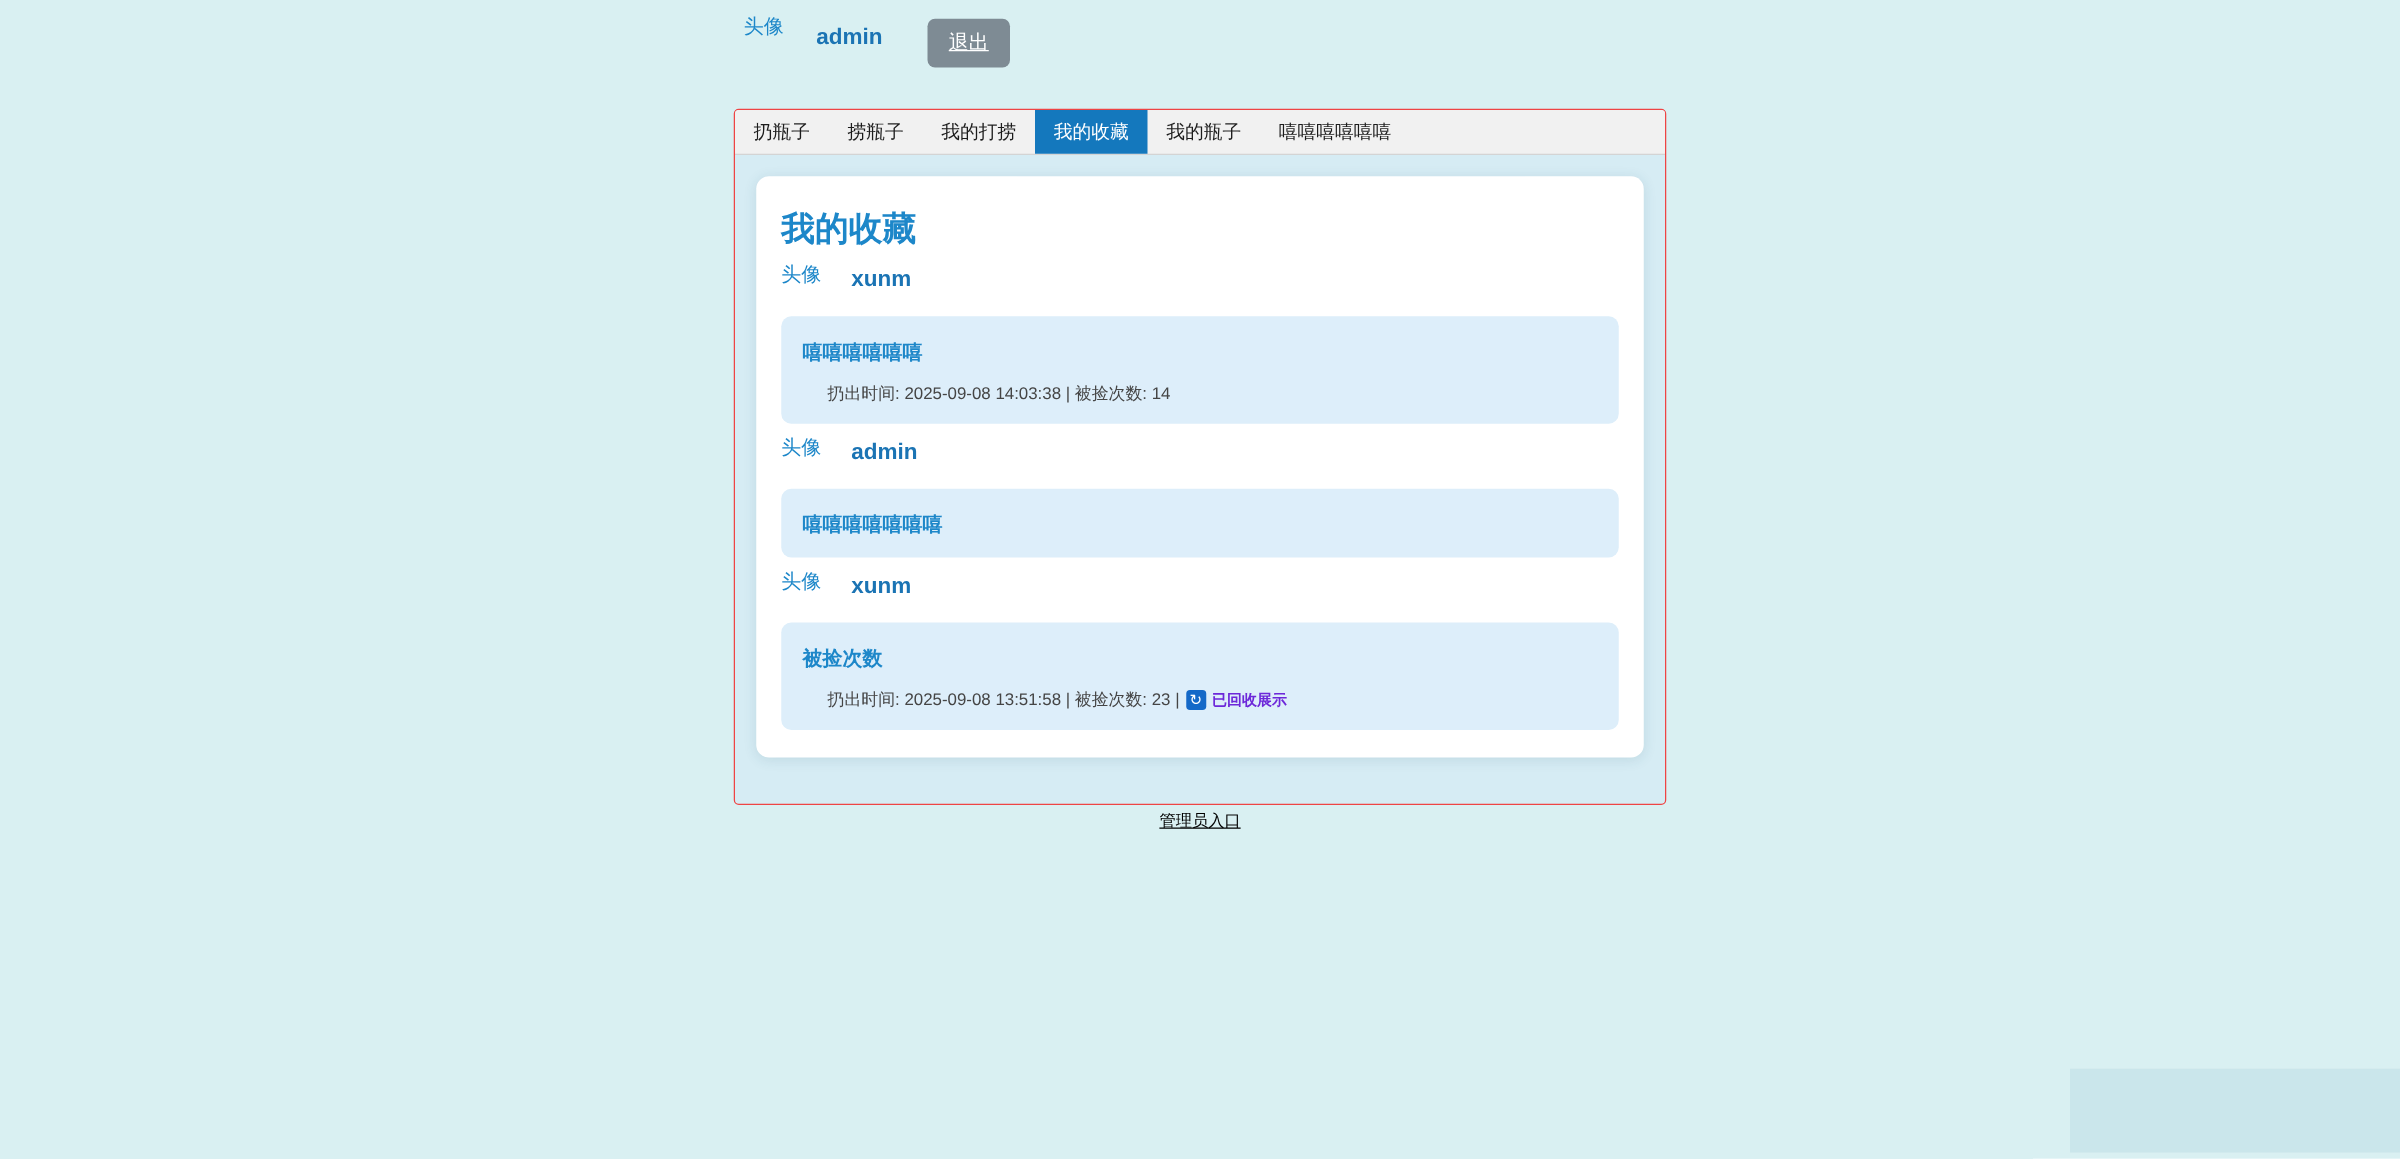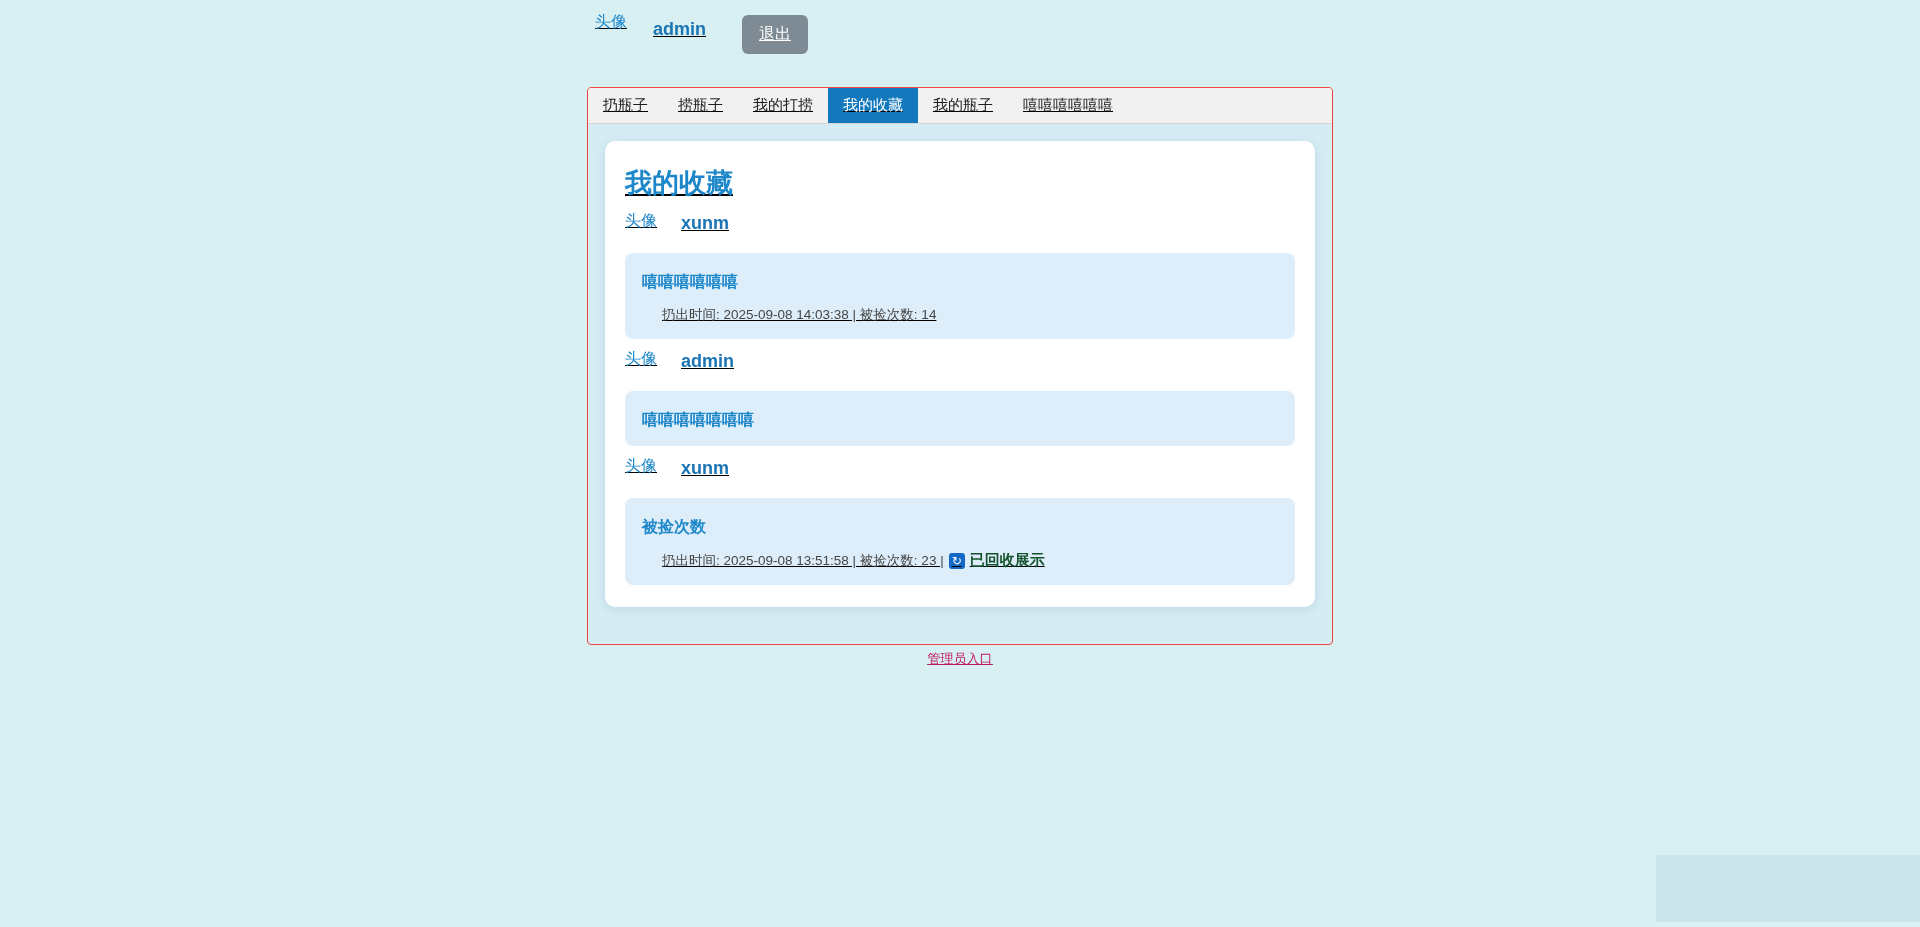--- a/index.html
+++ b/index.html
@@ -8,21 +8,21 @@
     width: 1920px; height: 927px; position: relative; margin: 0 auto;
     background: var(--page-bg, #d9f0f2); overflow: hidden;
   }
   
   .site-header { padding-top: 20px; text-align: center; }
   .title-row { display: flex; align-items: center; justify-content: center; gap: 10px; }
   .title-row h1 { font-size: 34px; font-weight: bold; color: var(--accent-blue, #1ba0dc); letter-spacing: 1px; }
   .wave-svg { display: inline-block; }
   .subtitle { margin-top: 9px; font-size: 17px; color: var(--subtitle-blue, #2f9fd4); }
   
-  .wrap { width: 746px; margin: 0 auto; text-decoration: underline; }
+  .wrap { width: 746px; margin: 0 auto; }
   
   .user-bar { margin-top: 12px; padding-left: 8px; display: flex; align-items: flex-start; height: 42px; }
   .avatar-alt { font-size: 16px; color: var(--heading-blue, #1d87c9); line-height: 1.2; }
   .user-bar .username { margin-left: 26px; margin-top: 7px; font-size: 18px; font-weight: bold; color: var(--username-blue, #1b74b4); text-decoration: none; }
   .logout-btn {
     margin-left: 36px; margin-top: 3px; background: var(--logout-bg, #7e8b94); border: none; border-radius: 6px;
     color: #fff; font-size: 16px; padding: 9px 17px; text-decoration: underline; cursor: pointer;
     font-family: inherit;
   }
   
@@ -44,24 +44,24 @@
     padding: 19px 17px 15px;
   }
   .bottle-title { font-size: 16px; font-weight: bold; color: var(--heading-blue, #1d87c9); text-decoration: none; display: inline-block; text-align: right; }
   .bottle-meta { margin-top: 13px; font-size: 13.5px; color: var(--meta-text, #454545); display: flex; align-items: center; gap: 5px; margin-left: 20px; }
   .recycled-badge { display: inline-flex; align-items: center; gap: 5px; }
   .recycle-icon {
     display: inline-flex; width: 16px; height: 16px; border-radius: 3px;
     background: var(--recycle-icon-bg, #1469c8); color: #fff; font-size: 12px;
     align-items: center; justify-content: center; line-height: 1;
   }
-  .recycled-text { color: #14532d; font-weight: bold; font-size: 15px; }
+  .recycled-text { color: #6d28d9; font-weight: bold; font-size: 12px; }
   
   .page-footer { text-align: center; margin-top: 4px; }
-  .admin-link { font-size: 13px; color: #be185d; text-decoration: underline; cursor: pointer; }
+  .admin-link { font-size: 13px; color: #000000; text-decoration: underline; cursor: pointer; }
   
   .corner-overlay {
     position: absolute; right: 0; bottom: 5px; width: 264px; height: 67px;
     background: rgba(150, 195, 210, 0.22); pointer-events: none;
   }
 </style>
 </head>
 <body>
 
 <div class="page">

